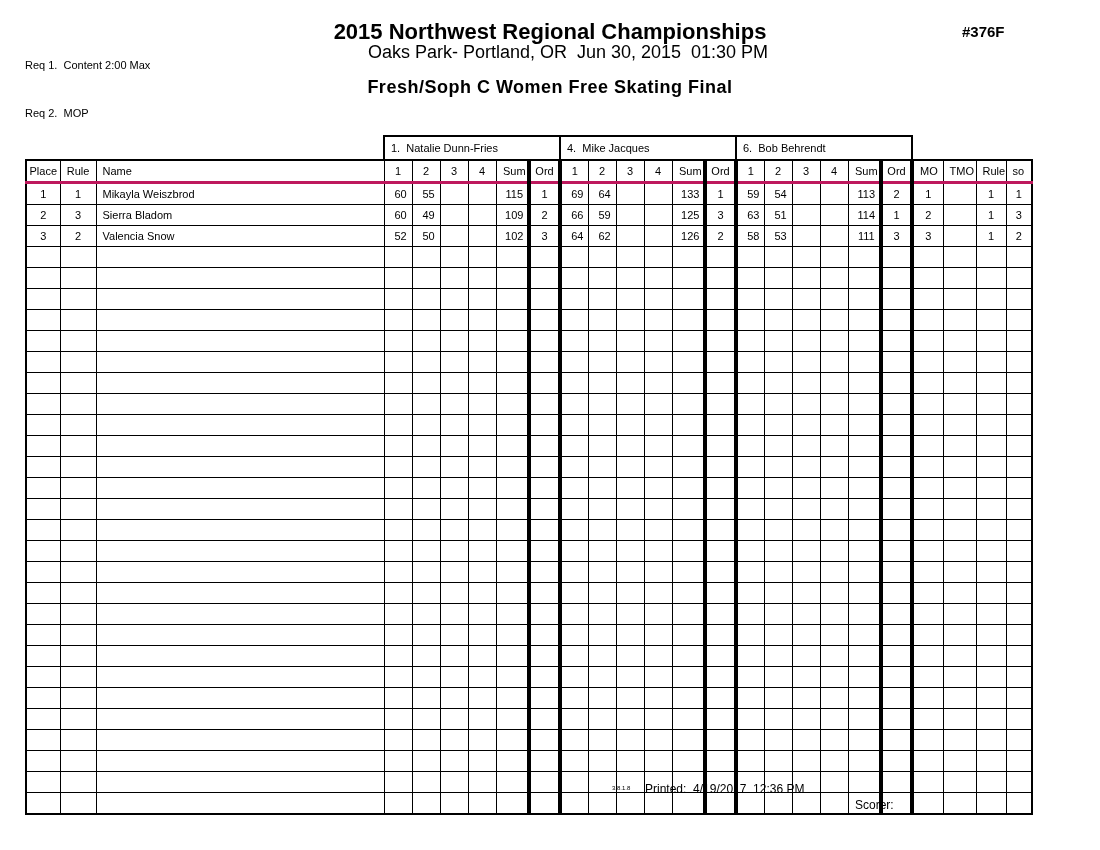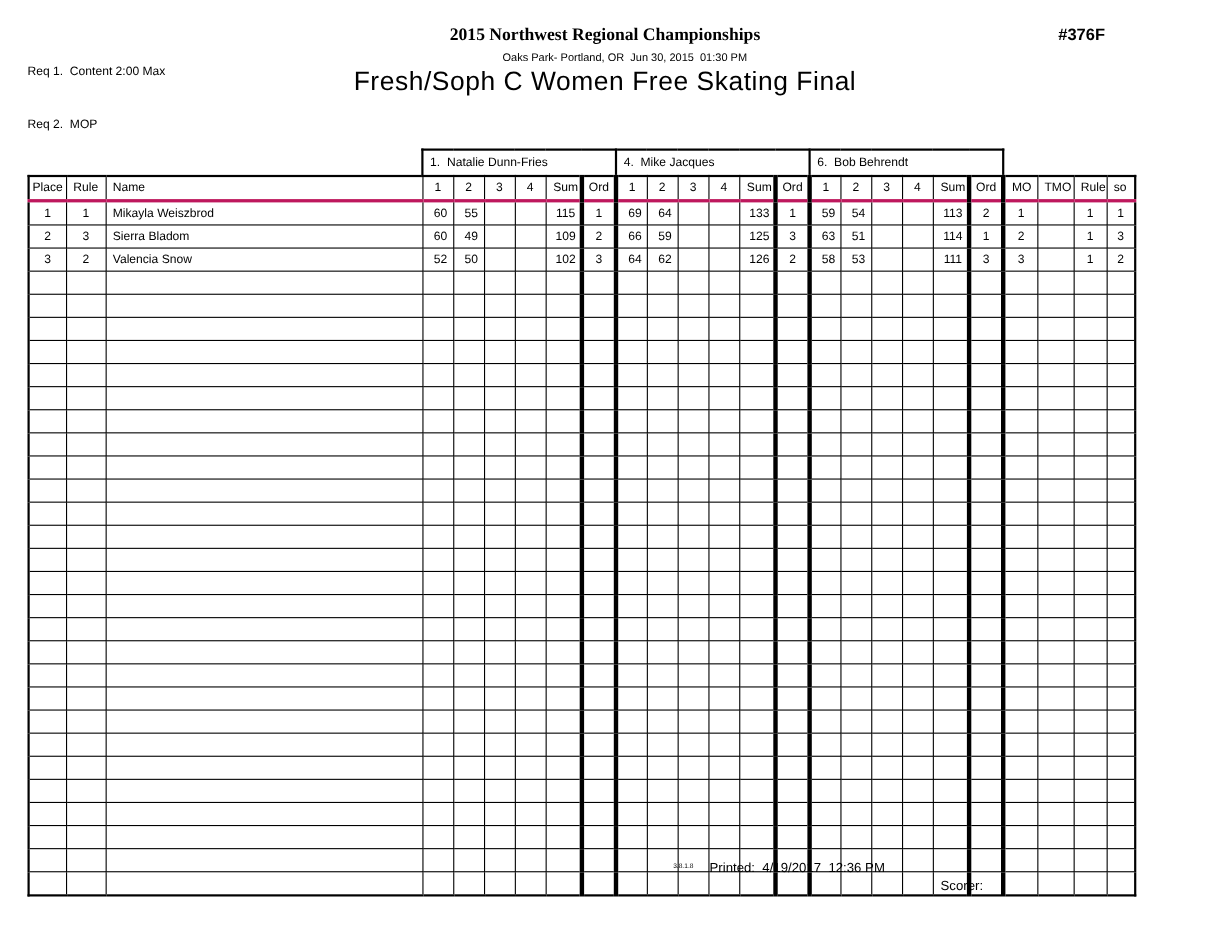--- a/index.html
+++ b/index.html
@@ -2,23 +2,23 @@
 <html><head>
 <meta charset="utf-8">
 <style>
   html,body{margin:0;padding:0;background:#fff;}
   body{width:1100px;height:850px;position:relative;font-family:"Liberation Sans",sans-serif;color:#000;overflow:hidden;}
 
   .req-block{position:absolute;left:25px;top:25px;font-size:11px;line-height:16px;white-space:pre;}
   .event-num{position:absolute;left:962px;top:23px;font-size:15px;font-weight:bold;white-space:pre;}
 
   .title-stack{position:absolute;left:0;right:0;top:21px;text-align:center;}
-  .title-main{font-size:16px;font-weight:bold;line-height:22px;white-space:pre;font-family:Liberation Serif, serif;}
-  .title-venue{font-size:10px;line-height:19px;white-space:pre;padding-left:36px;}
-  .title-event{font-size:24px;font-weight:normal;letter-spacing:0.5px;line-height:26px;white-space:pre;}
+  .title-main{font-size:22px;font-weight:bold;line-height:22px;white-space:pre;}
+  .title-venue{font-size:18px;line-height:19px;white-space:pre;padding-left:36px;}
+  .title-event{font-size:18px;font-weight:bold;letter-spacing:0.5px;line-height:26px;white-space:pre;margin-top:12px;}
   .title-report{font-size:16px;line-height:22px;white-space:pre;}
 
   table.grid{position:absolute;left:25px;top:135px;border-collapse:collapse;table-layout:fixed;}
   .grid td,.grid th{border:1px solid #000;font-size:11px;font-weight:normal;padding:0 0 0 0;height:20px;overflow:hidden;white-space:pre;line-height:18px;}
   .grid tr.judge-row td,.grid tr.judge-row th{height:22px;}
   .nob{border:none !important;}
   .jbox{border:2px solid #000 !important;text-align:left;padding-left:6px !important;margin-top:41px;}
   tr.colhead th{border-top:2px solid #000;border-bottom:3px solid #be185d;}
   .grid td:first-child,.grid th:first-child{border-left:2px solid #000;}
   .grid tr.judge-row td:first-child{border:none;}

